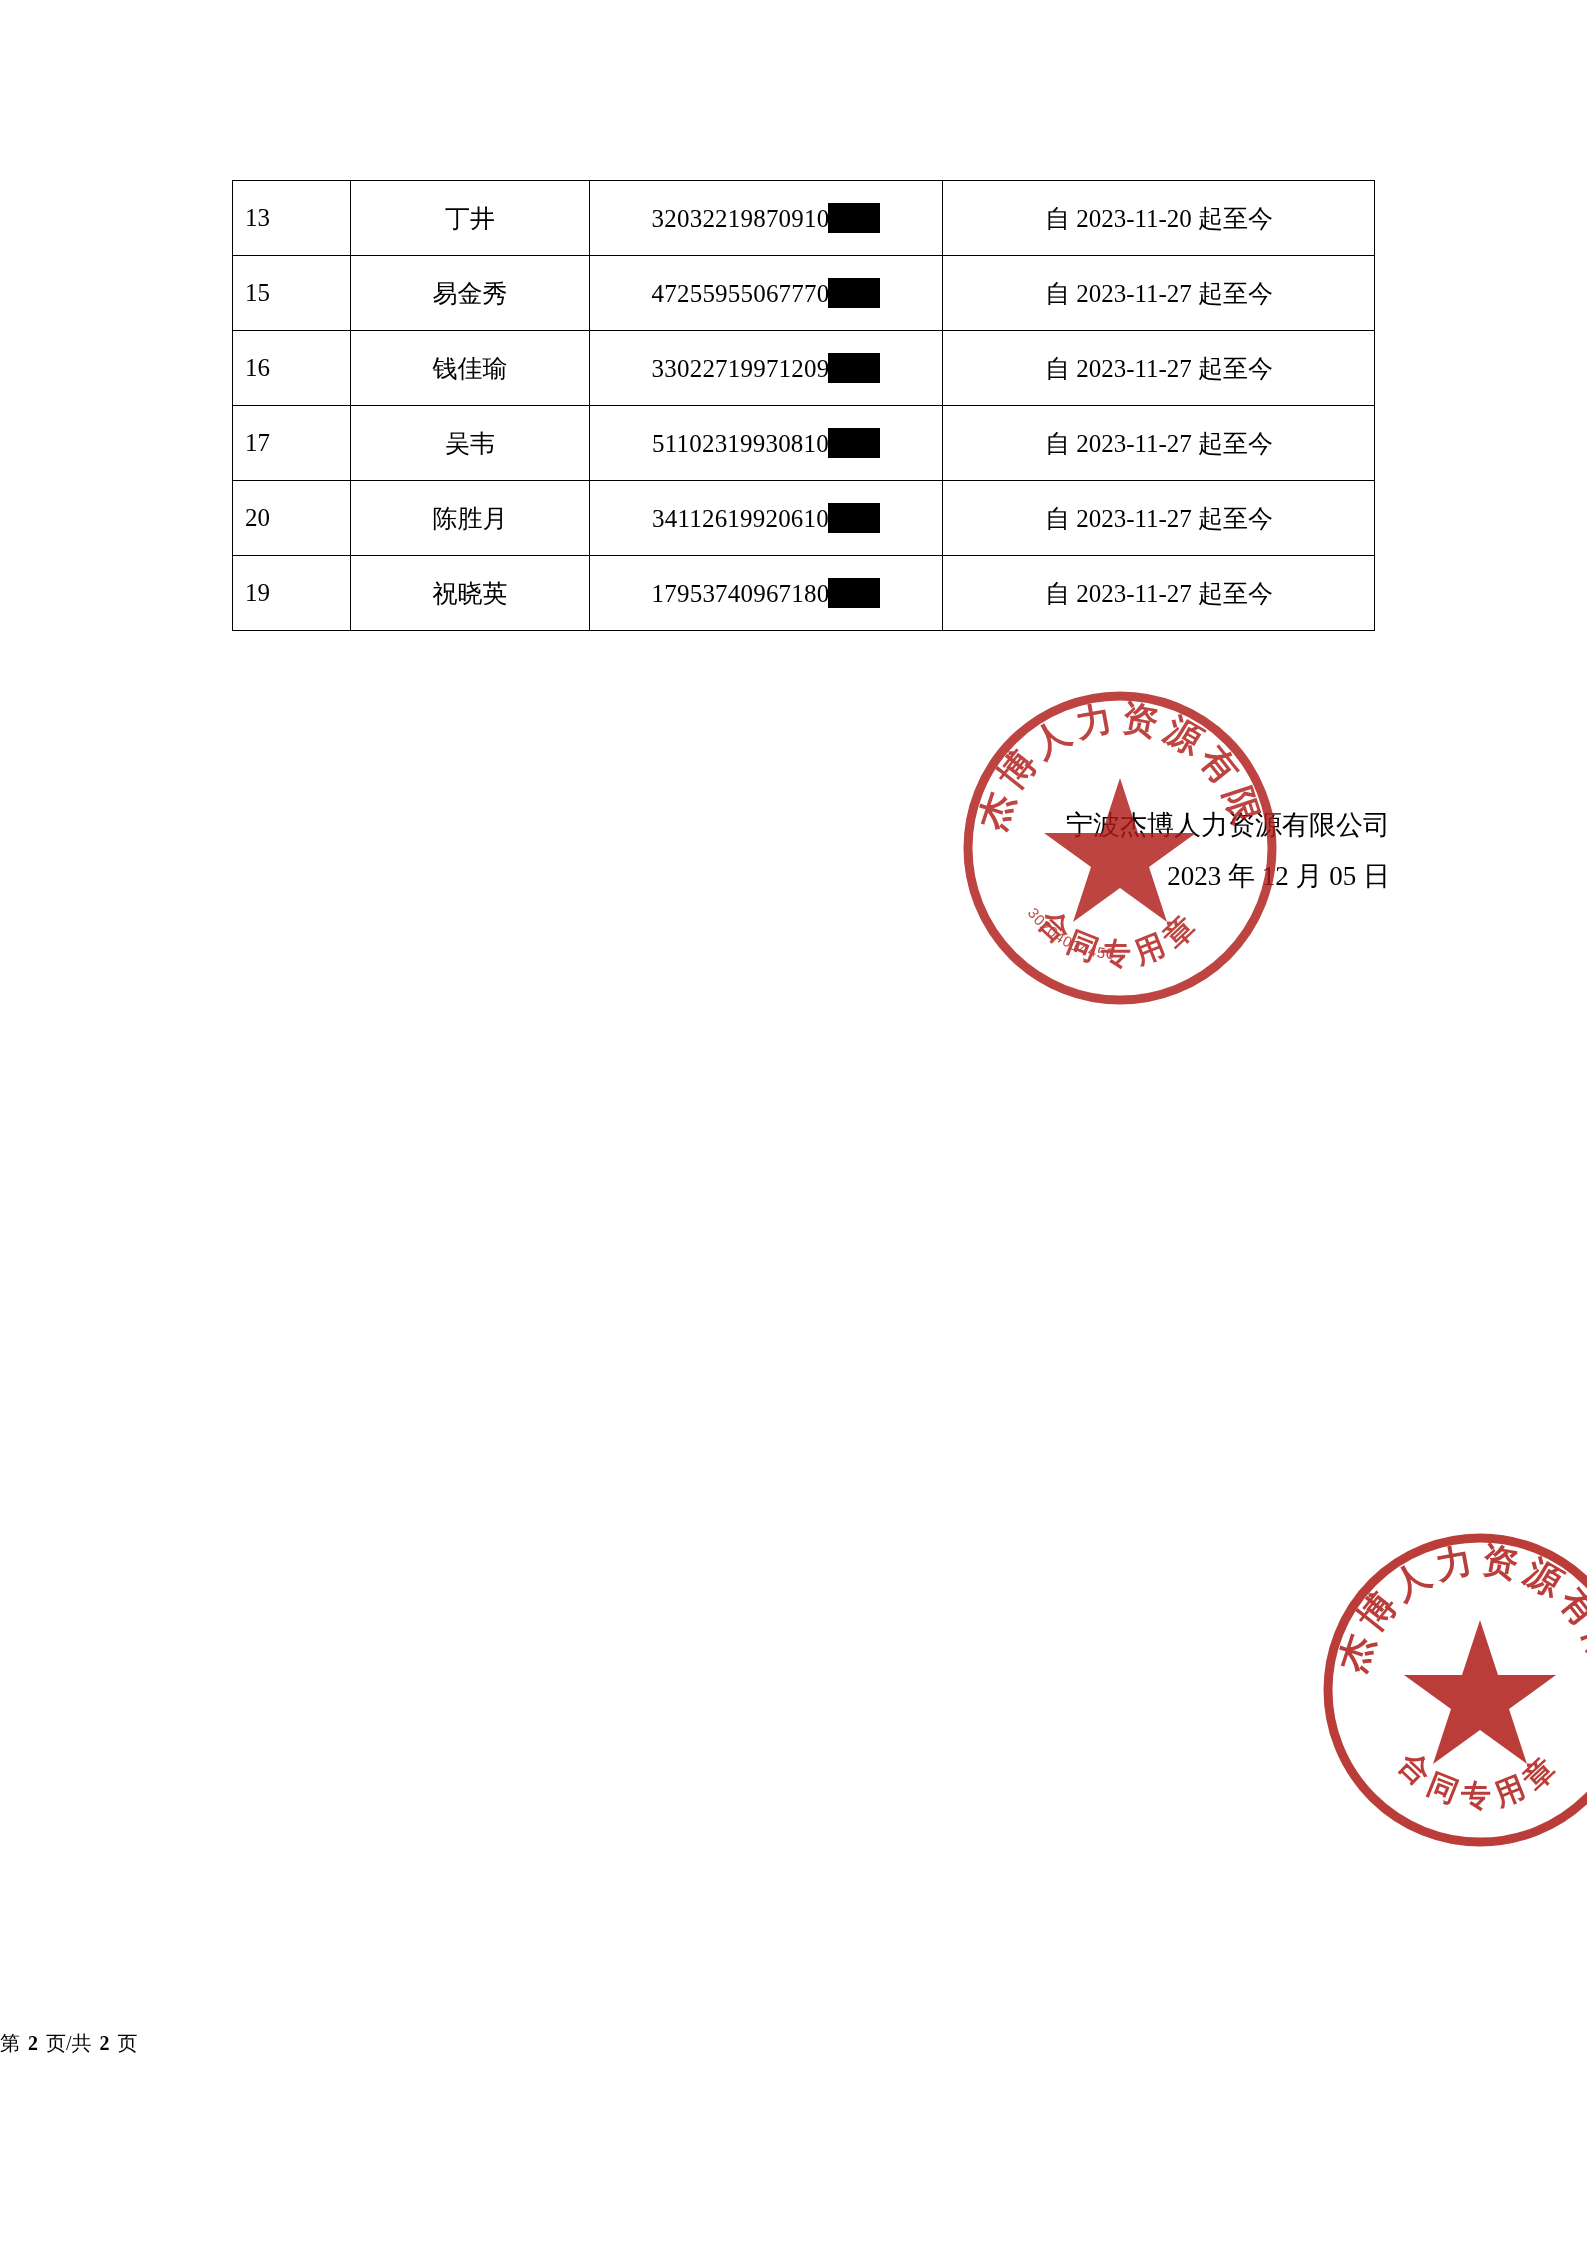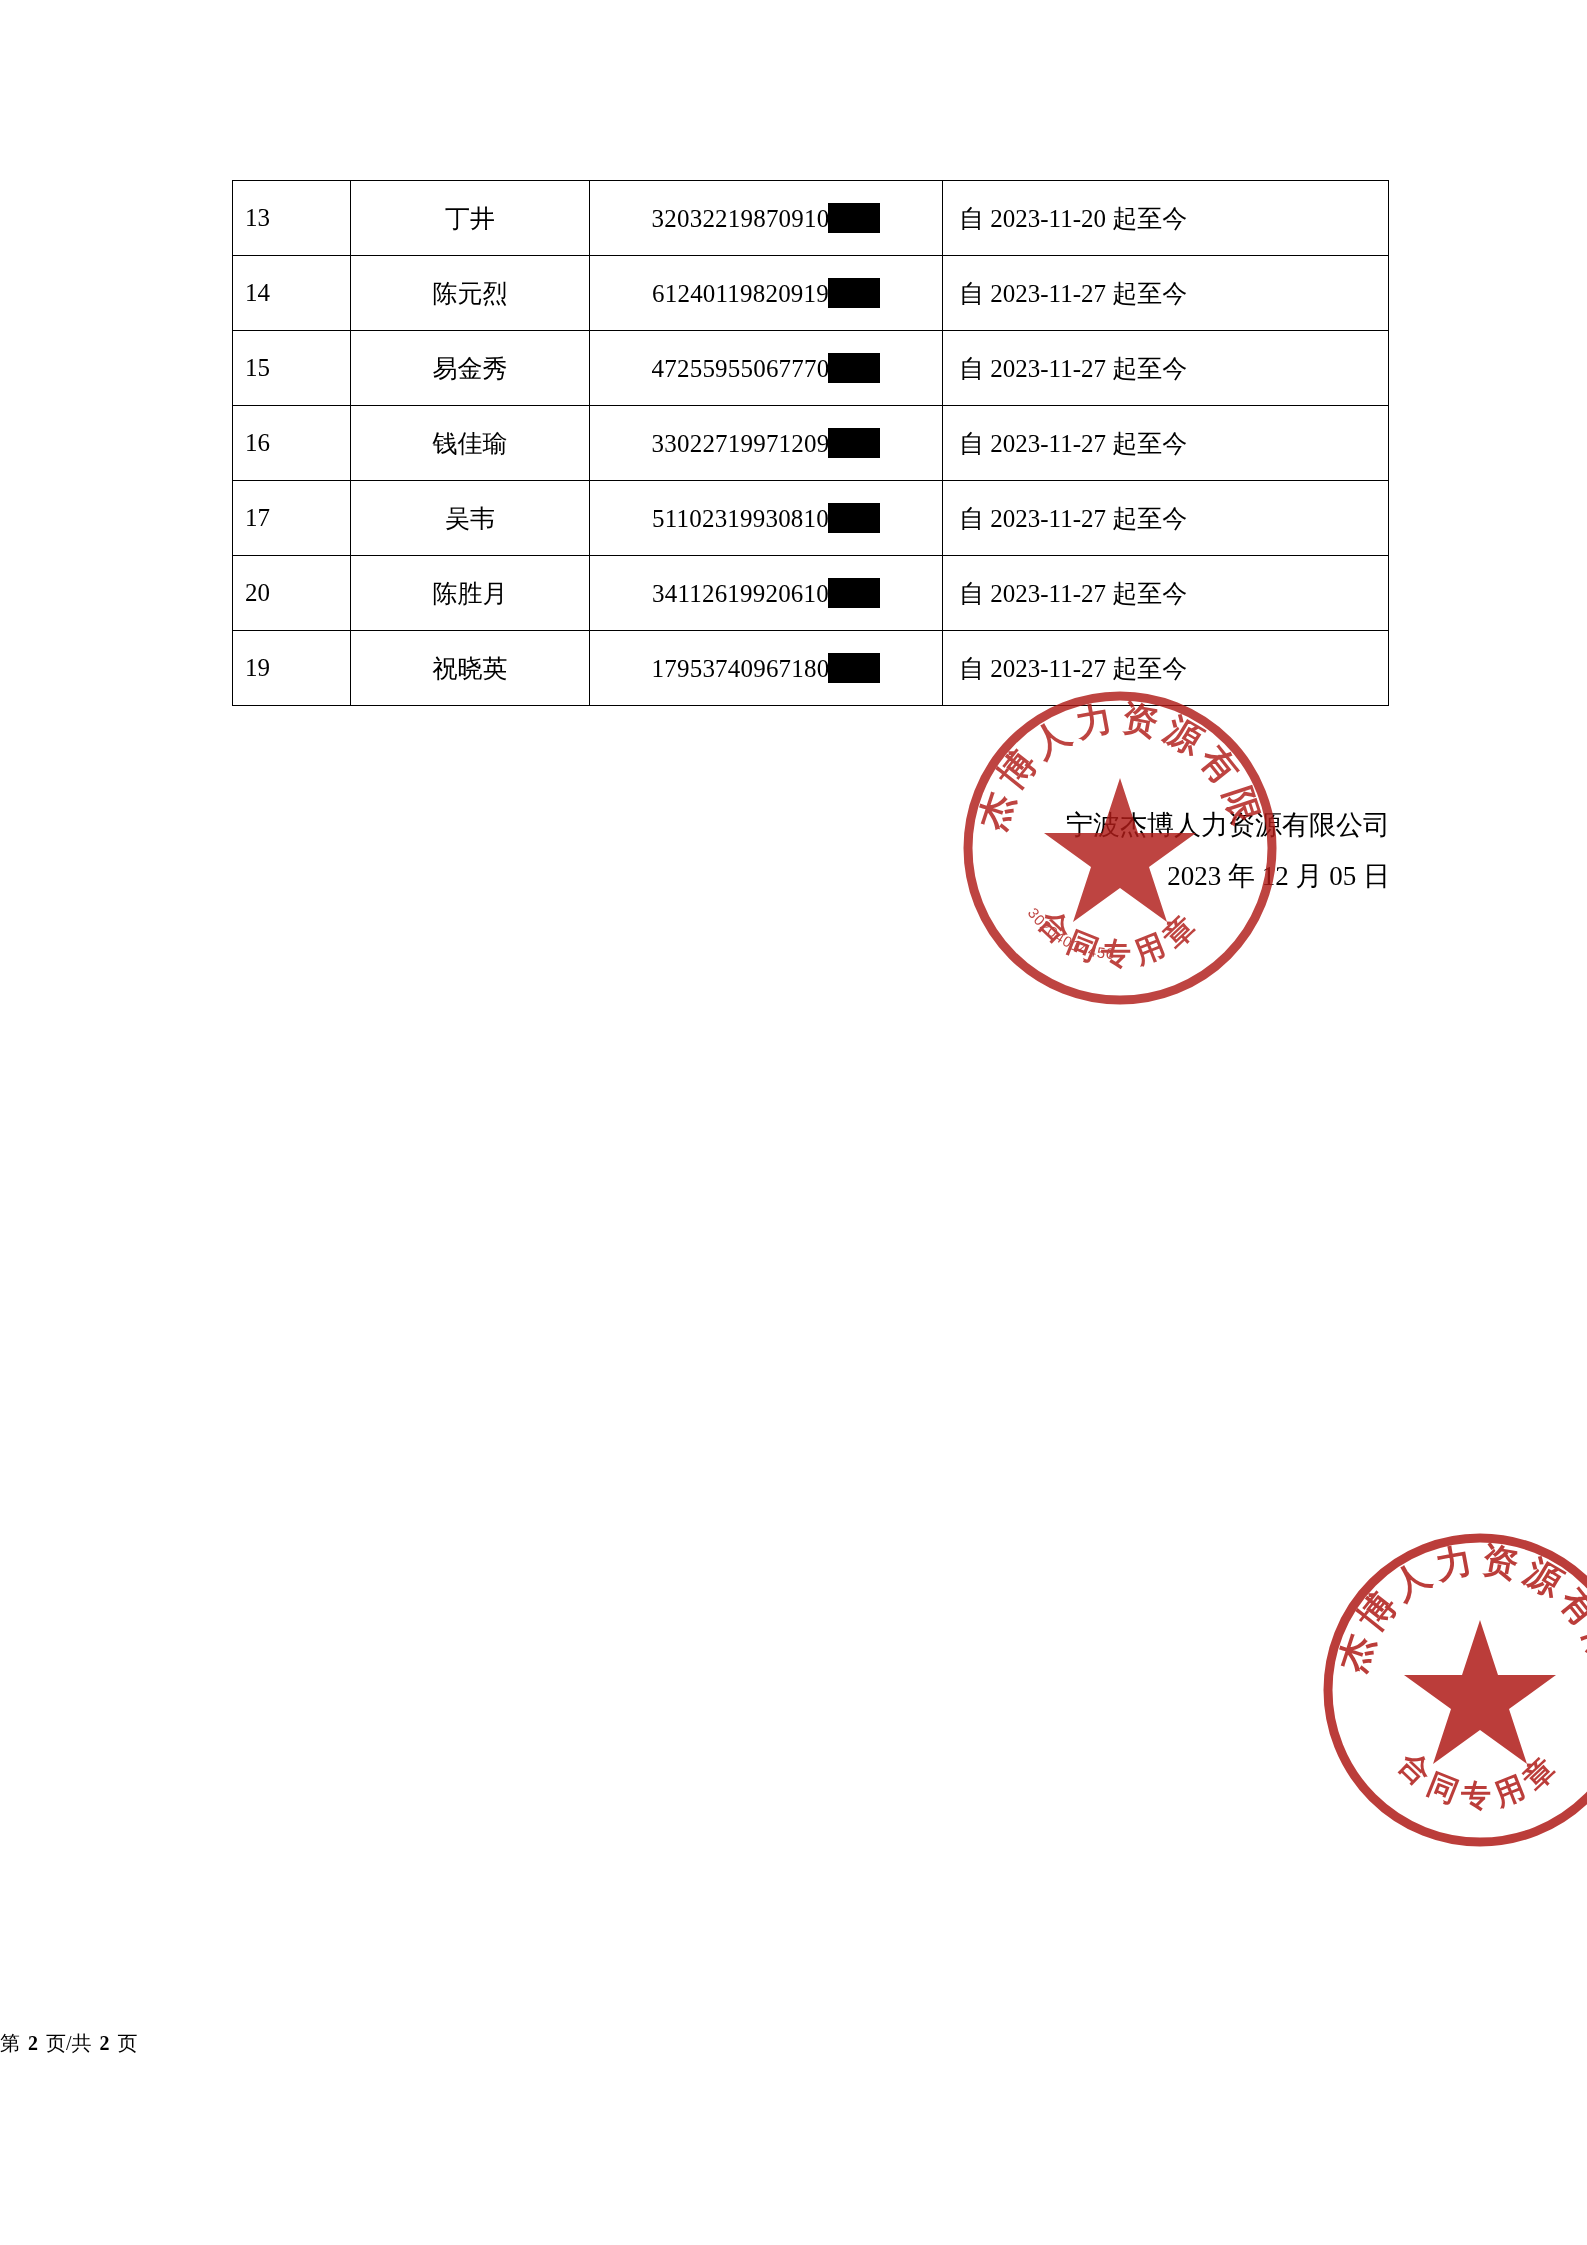--- a/index.html
+++ b/index.html
@@ -62,22 +62,22 @@
   }
   .cell-id .redact {
     display: inline-block;
     width: 52px;
     height: 30px;
     background: #000000;
     vertical-align: -6px;
     margin-left: -1px;
   }
   .cell-per {
-    padding-left: 16px;
-    text-align: left;
+    padding-left: 2px;
+    text-align: center;
     white-space: nowrap;
   }
 
   
   .sign-block {
     position: absolute;
     right: 197px;
     top: 800px;
     text-align: right;
     font-size: 27px;
@@ -127,26 +127,20 @@
   <table class="roster-table">
     <tbody>
 
       <tr>
         <td class="cell-idx col-idx">13</td>
         <td class="cell-name col-name">丁井</td>
         <td class="cell-id col-id"><span class="num">32032219870910</span><span class="redact"></span></td>
         <td class="cell-per col-per">自 2023-11-20 起至今</td>
       </tr>
 
-      <tr>
-        <td class="cell-idx col-idx">14</td>
-        <td class="cell-name col-name">陈元烈</td>
-        <td class="cell-id col-id"><span class="num">61240119820919</span><span class="redact"></span></td>
-        <td class="cell-per col-per">自 2023-11-27 起至今</td>
-      </tr>
 
       <tr>
         <td class="cell-idx col-idx">15</td>
         <td class="cell-name col-name">易金秀</td>
         <td class="cell-id col-id"><span class="num">47255955067770</span><span class="redact"></span></td>
         <td class="cell-per col-per">自 2023-11-27 起至今</td>
       </tr>
 
       <tr>
         <td class="cell-idx col-idx">16</td>

